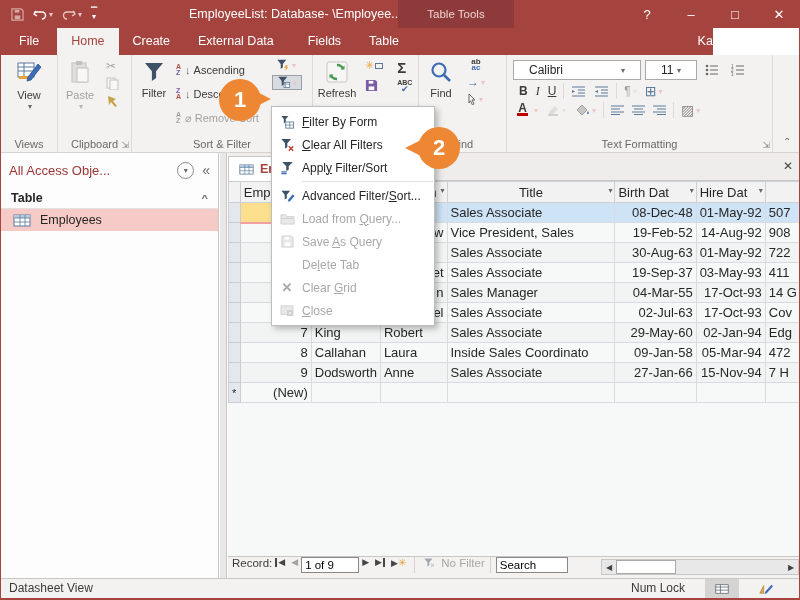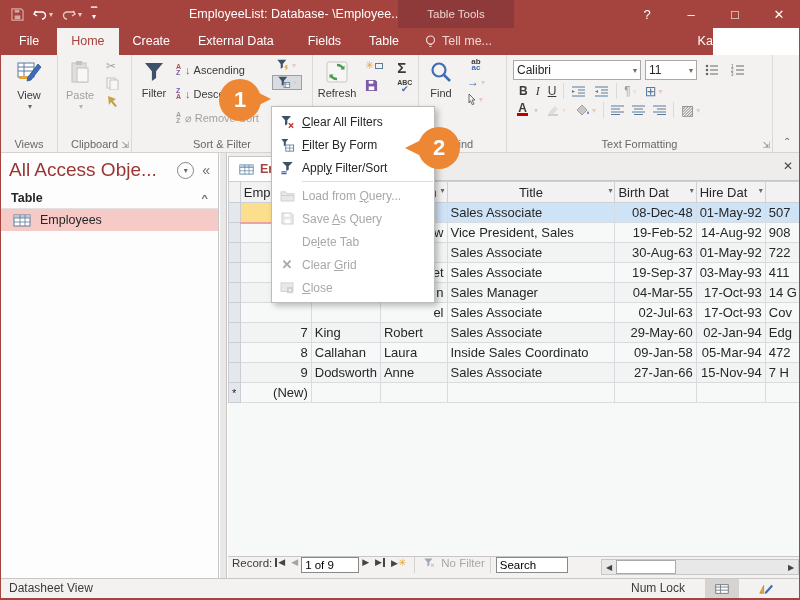--- a/index.html
+++ b/index.html
@@ -33,31 +33,31 @@
   .rgroup { position:relative; height:98px; border-right:1px solid #DCD9D6; }
   .glabel { position:absolute; bottom:3px; left:0; width:100%; text-align:center; color:#6A6866; font-size:11px; white-space:nowrap; }
   .launcher { position:absolute; right:2px; bottom:3px; font-size:9px; color:#8A8886; }
   .bigbtn { display:inline-flex; flex-direction:column; align-items:center; justify-content:flex-start; padding-top:5px; width:44px; height:80px; color:#3B3A39; font-size:11px; }
   .bigbtn .blabel { margin-top:3px; }
   .bigbtn .dd { margin-top:1px; color:#6A6866; }
   .dim { opacity:.45; }
   .minirow { display:flex; align-items:center; height:22px; font-size:11px; color:#3B3A39; white-space:nowrap; gap:3px; }
   .micol { display:flex; flex-direction:column; justify-content:flex-start; padding-top:4px; }
   .azicon { display:inline-flex; flex-direction:column; line-height:6px; font-size:7px; font-weight:bold; margin-right:1px; }
-  .combo { height:20px; border:1px solid #ABA9A7; background:#fff; display:flex; align-items:center; font-size:12px; padding:0 3px; color:#262626; }
+  .combo { height:20px; border:1px solid #ABA9A7; background:#fff; display:flex; align-items:center; font-size:12px; padding:0 15px; color:#262626; }
   .combo .dd { margin-left:auto; color:#6A6866; }
   .fmtbtn { font-size:12px; color:#3B3A39; padding:0 4px; display:inline-flex; align-items:center; }
   .vsep { width:1px; height:16px; background:#DCD9D6; margin:0 3px; }
   .pressedbtn { background:#D8DCE0; border:1px solid #9AA0A6; }
 
   
   .content { position:absolute; left:0; top:153px; width:800px; height:425px; }
   .navpane { position:absolute; left:0; top:0; width:218px; height:425px; background:#FDFDFD; border-right:1px solid #C9C7C5; }
   .navtitle { display:flex; align-items:center; height:34px; padding:0 8px; }
-  .navtitle .t { color:#9A3533; font-size:19px; white-space:nowrap; overflow:hidden; flex:1; }
+  .navtitle .t { color:#9A3533; font-size:13px; white-space:nowrap; overflow:hidden; flex:1; }
   .navtitle .circ { width:17px; height:17px; border:1px solid #8A8886; border-radius:50%; font-size:8px; display:flex; align-items:center; justify-content:center; color:#6A6866; margin-right:8px; }
   .navtitle .shut { color:#6A6866; font-size:14px; }
   .navsec { display:flex; align-items:center; height:22px; padding:0 10px; font-weight:bold; font-size:12.5px; border-bottom:1px solid #E4E2E0; }
   .navsec .chev { margin-left:auto; color:#6A6866; font-weight:bold; font-size:11px; transform:scaleY(.8); }
   .navitem { display:flex; align-items:center; height:22px; padding:0 10px 0 12px; background:#F6CAC6; font-size:12.5px; gap:9px; }
 
   .splitter { position:absolute; left:219px; top:0; width:7px; height:425px; background:#EAE8E6; border-right:1px solid #C9C7C5; }
 
   .sheet { position:absolute; left:227px; top:0; width:573px; height:425px; background:#F7F8F8; }
   .doctabs { position:absolute; left:0; top:0; width:573px; height:28px; background:#EFEDEB; border-bottom:1px solid #C9C7C5; }
@@ -166,27 +166,20 @@
     </div>
   </div>
 
   <div class="tabrow">
     <div class="rtab file">File</div>
     <div class="rtab sel">Home</div>
     <div class="rtab">Create</div>
     <div class="rtab">External Data</div>
     <div class="rtab ctx" style="margin-left:6px;">Fields</div>
     <div class="rtab ctx">Table</div>
-    <div class="tellme">
-      <svg width="11" height="14" viewBox="0 0 11 14">
-          <circle cx="5.5" cy="5" r="4" fill="none" stroke="#F0D8D4" stroke-width="1.2"></circle>
-          <path d="M4 9.5h3M4.5 11.5h2" stroke="#F0D8D4" stroke-width="1.2"></path>
-        </svg>
-      <span>Tell me...</span>
-    </div>
   </div>
   <div class="user">Kayla Claypool</div>
 
   <div class="ribbon">
 
     <div class="rgroup" style="width:57px;">
       <div class="bigbtn" style="margin-left:6px;">
         <svg width="26" height="26" viewBox="0 0 26 26">
             <rect x="2" y="3" width="16" height="14" fill="#fff" stroke="#5B7B9B"></rect>
             <path d="M2 7h16M2 11h16M8 3v14" stroke="#5B7B9B"></path>
@@ -663,46 +656,55 @@
           </svg>
         </span>
     </div>
   </div>
   <div class="redline"></div>
 
   <div class="menu">
     <div class="mi">
       <span class="mic">
           <svg width="15" height="14" viewBox="0 0 16 16">
-            <path class="funnel" d="M1 1h11l-4.2 5v4.5L5.2 12V6z"></path>
-            <path d="M9.5 9.5l5 5M14.5 9.5l-5 5" stroke="#C0392B" stroke-width="1.6"></path>
-          </svg>
-        </span>
-      <span class="mil"><span></span><u>C</u><span>lear All Filters</span></span>
+            <path class="funnel" d="M1 1h8l-3 3.6V8L3.8 9.4V4.6z"></path>
+            <rect x="6" y="8" width="9" height="7" fill="#fff" stroke="#5B7B9B"></rect>
+            <path d="M6 11.5h9M10.5 8v7" stroke="#5B7B9B" stroke-width=".8"></path>
+          </svg>
+        </span>
+      <span class="mil"><span></span><u>F</u><span>ilter By Form</span></span>
     </div>
     <div class="mi">
       <span class="mic">
           <svg width="15" height="14" viewBox="0 0 16 16">
-            <path class="funnel" d="M1 1h8l-3 3.6V8L3.8 9.4V4.6z"></path>
-            <rect x="6" y="8" width="9" height="7" fill="#fff" stroke="#5B7B9B"></rect>
-            <path d="M6 11.5h9M10.5 8v7" stroke="#5B7B9B" stroke-width=".8"></path>
-          </svg>
-        </span>
-      <span class="mil"><span></span><u>F</u><span>ilter By Form</span></span>
+            <path class="funnel" d="M1 1h11l-4.2 5v4.5L5.2 12V6z"></path>
+            <path d="M9.5 9.5l5 5M14.5 9.5l-5 5" stroke="#C0392B" stroke-width="1.6"></path>
+          </svg>
+        </span>
+      <span class="mil"><span></span><u>C</u><span>lear All Filters</span></span>
     </div>
     <div class="mi">
       <span class="mic">
           <svg width="15" height="14" viewBox="0 0 16 16">
             <path class="funnel" d="M2 1h12l-4.6 5v4L6.6 11.5V6z"></path>
             <path d="M1 12.5h6M1 14.5h6" stroke="#3E6DB5" stroke-width="1.4"></path>
           </svg>
         </span>
       <span class="mil"><span>Appl</span><u>y</u><span> Filter/Sort</span></span>
     </div>
     <div class="msep"></div>
+    <div class="mi">
+      <span class="mic">
+          <svg width="15" height="14" viewBox="0 0 16 16">
+            <path class="funnel" d="M1 2h10l-3.8 4.5v4L4.8 12V6.5z"></path>
+            <path d="M14 6 L9 12 l-.7 2.6 2.6-.7 L16 8z" fill="#3E6DB5"></path>
+          </svg>
+        </span>
+      <span class="mil"><span>Advanced Filter/</span><u>S</u><span>ort...</span></span>
+    </div>
     <div class="mi dis">
       <span class="mic">
           <svg width="15" height="13" viewBox="0 0 16 14">
             <path d="M1 3h5l1.5 2H15v8H1z" fill="#C8C6C4" stroke="#8A8886"></path>
             <path d="M1 7h14" stroke="#8A8886"></path>
           </svg>
         </span>
       <span class="mil"><span>Load from </span><u>Q</u><span>uery...</span></span>
     </div>
     <div class="mi dis">

